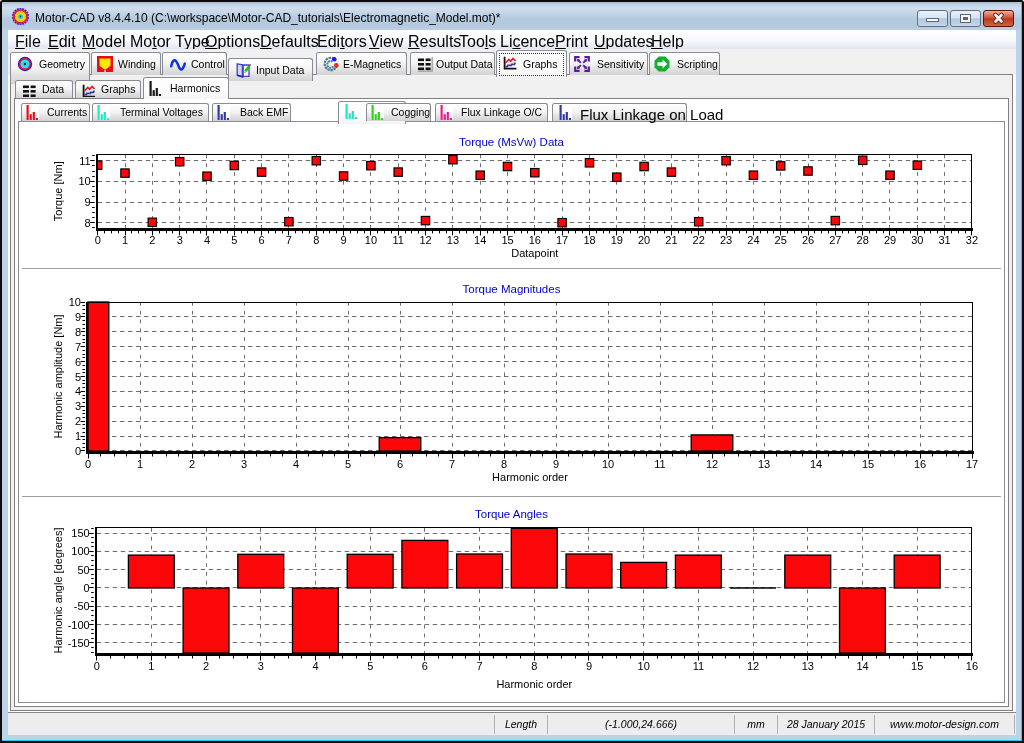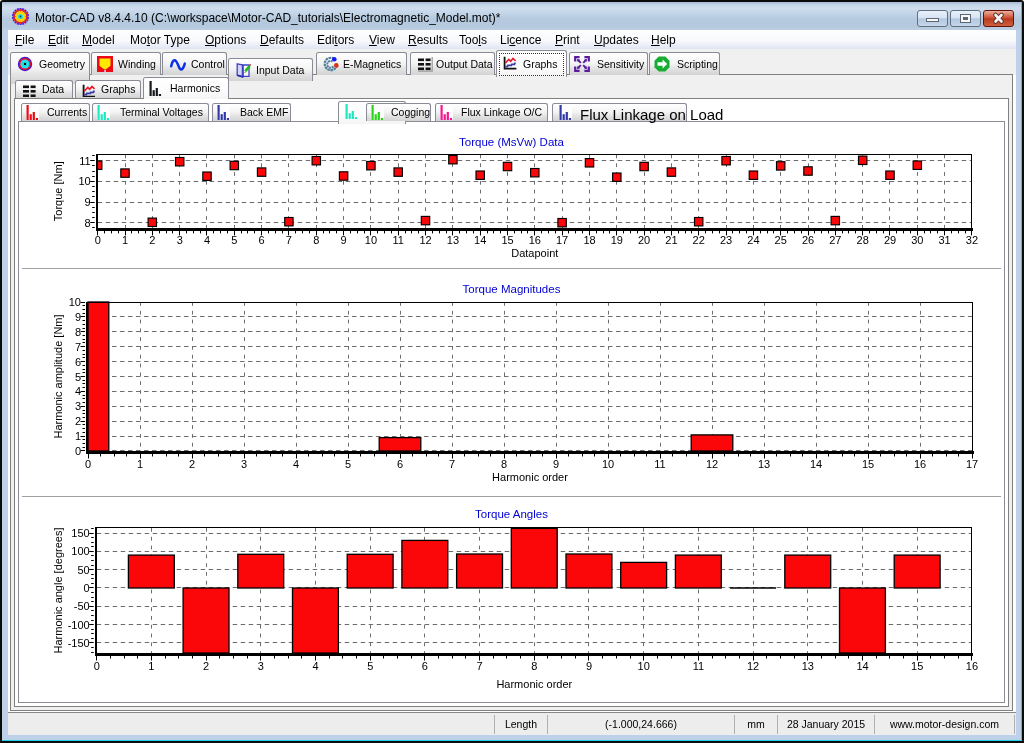--- a/index.html
+++ b/index.html
@@ -7,30 +7,30 @@
 body { font-family:"Liberation Sans", sans-serif; position:relative; background:#fff; }
 div { position:absolute; }
 .frame { left:0; top:0; width:1024px; height:743px; background:#bdd2e8;
   border:2px solid #0b0b0b; border-radius:3px 3px 0 0;
   border-bottom-width:2px; }
 .titlebar { left:2px; top:2px; width:1020px; height:28px; border-radius:2px 2px 0 0;
   background:linear-gradient(#a3b7cf 0%, #c4d5e9 10%, #cfdeee 22%, #c2d4e8 42%, #b5cade 60%, #b4c9de 85%, #bccee2 100%); }
 .title-text { left:33px; top:9px; font-size:12px; color:#000; white-space:pre; }
 .menubar { left:8px; top:30px; width:1008px; height:19px;
   background:linear-gradient(#ffffff 0%, #f8f9fc 55%, #e6eaf5 88%, #dfe4f2 100%); }
-.menubar span { position:absolute; top:3px; font-size:12px; color:#000; }
+.menubar span { position:absolute; top:3px; font-size:16px; color:#000; }
 .client { left:8px; top:49px; width:1008px; height:664px; background:#fff; }
 .tabband { left:8px; top:49px; width:1008px; height:26px; background:#f0f0f0; }
 .tb { position:absolute; border-radius:2.5px 2.5px 0 0; color:#000; }
 .pageA { left:10px; top:74px; width:1003px; height:637px; background:#f0f0f0; border:1px solid #808080; }
 .pageB { left:14px; top:98px; width:995px; height:609px; background:#fff; border:1px solid #808080; }
 .pageC { left:18px; top:121px; width:987px; height:582px; background:#fff; border:1px solid #898c95; }
 .sep { left:22px; width:979px; height:1px; background:#a0a0a0; }
 .chart { position:absolute; }
-.statusbar { left:8px; top:712px; width:1008px; height:23px; background:#ededed; border-top:1px solid #888; }
+.statusbar { left:8px; top:712px; width:1008px; height:23px; background:#ededed; border-top:1px solid #888;font-style:italic; }
 .statusbar .cell { position:absolute; top:2px; height:19px; border-right:1px solid #b0b0b0; font-size:10.5px; color:#000; text-align:center; line-height:19px; }
 text { font-family:"Liberation Sans", sans-serif; }
 </style>
 </head>
 <body>
 <div class="frame"></div>
 <div class="titlebar">
   <svg style="position:absolute;left:10px;top:6px" width="17" height="17" viewBox="0 0 17 17">
       <g transform="translate(8.5,8.5)">
         <rect x="-1.1" y="-8.6" width="2.2" height="3.4" fill="#5a25d8" transform="rotate(0)"></rect>

